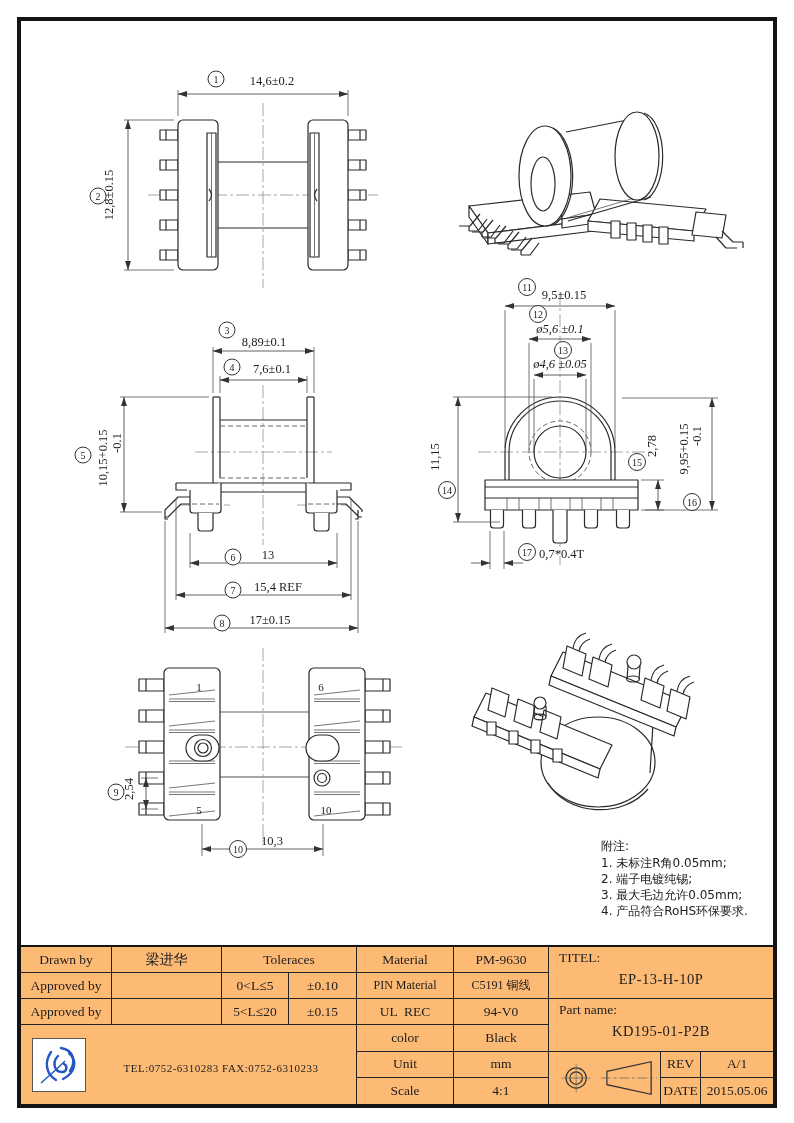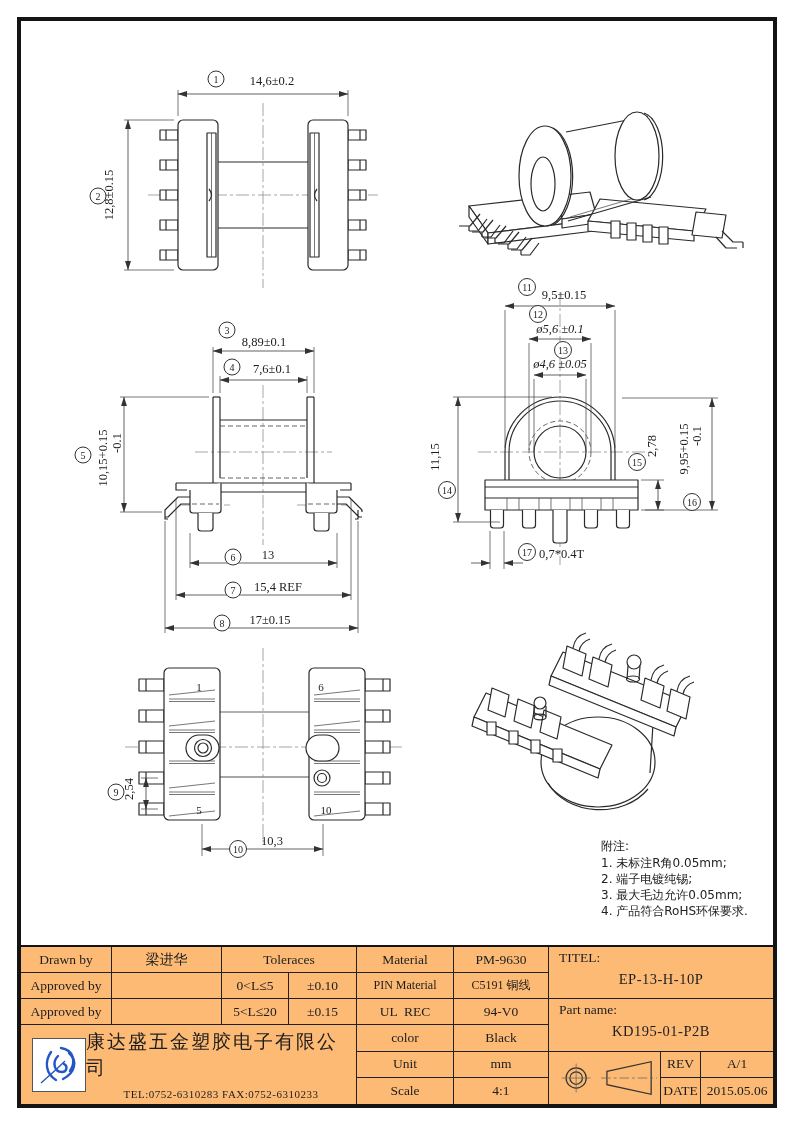--- a/index.html
+++ b/index.html
@@ -503,21 +503,20 @@
         <g fill="none" stroke="#2457c5" stroke-width="2.4" stroke-linecap="round">
           <path d="M25,6 C38,8 40,20 34,29"></path>
           <path d="M33,11 C42,19 39,31 27,37"></path>
           <path d="M15,10 C8,20 10,32 20,38"></path>
           <path d="M22,14 C16,20 18,30 26,30 C31,30 32,24 28,22"></path>
         </g>
         <path d="M5,41 C14,33 20,28 29,19" fill="none" stroke="#2457c5" stroke-width="1.4"></path>
       </svg>
     </div>
     <div class="coright">
-      <div class="coname">康达盛五金塑胶电子有限公司</div>
       <div class="cocontact">TEL:0752-6310283  FAX:0752-6310233</div>
     </div>
   </div>
   <div class="c" style="grid-column:5;grid-row:4">color</div>
   <div class="c" style="grid-column:6;grid-row:4">Black</div>
   <div class="c" style="grid-column:5;grid-row:5">Unit</div>
   <div class="c" style="grid-column:6;grid-row:5">mm</div>
   <div class="c nb" style="grid-column:5;grid-row:6">Scale</div>
   <div class="c nb" style="grid-column:6;grid-row:6">4:1</div>
   <div class="subgrid">

